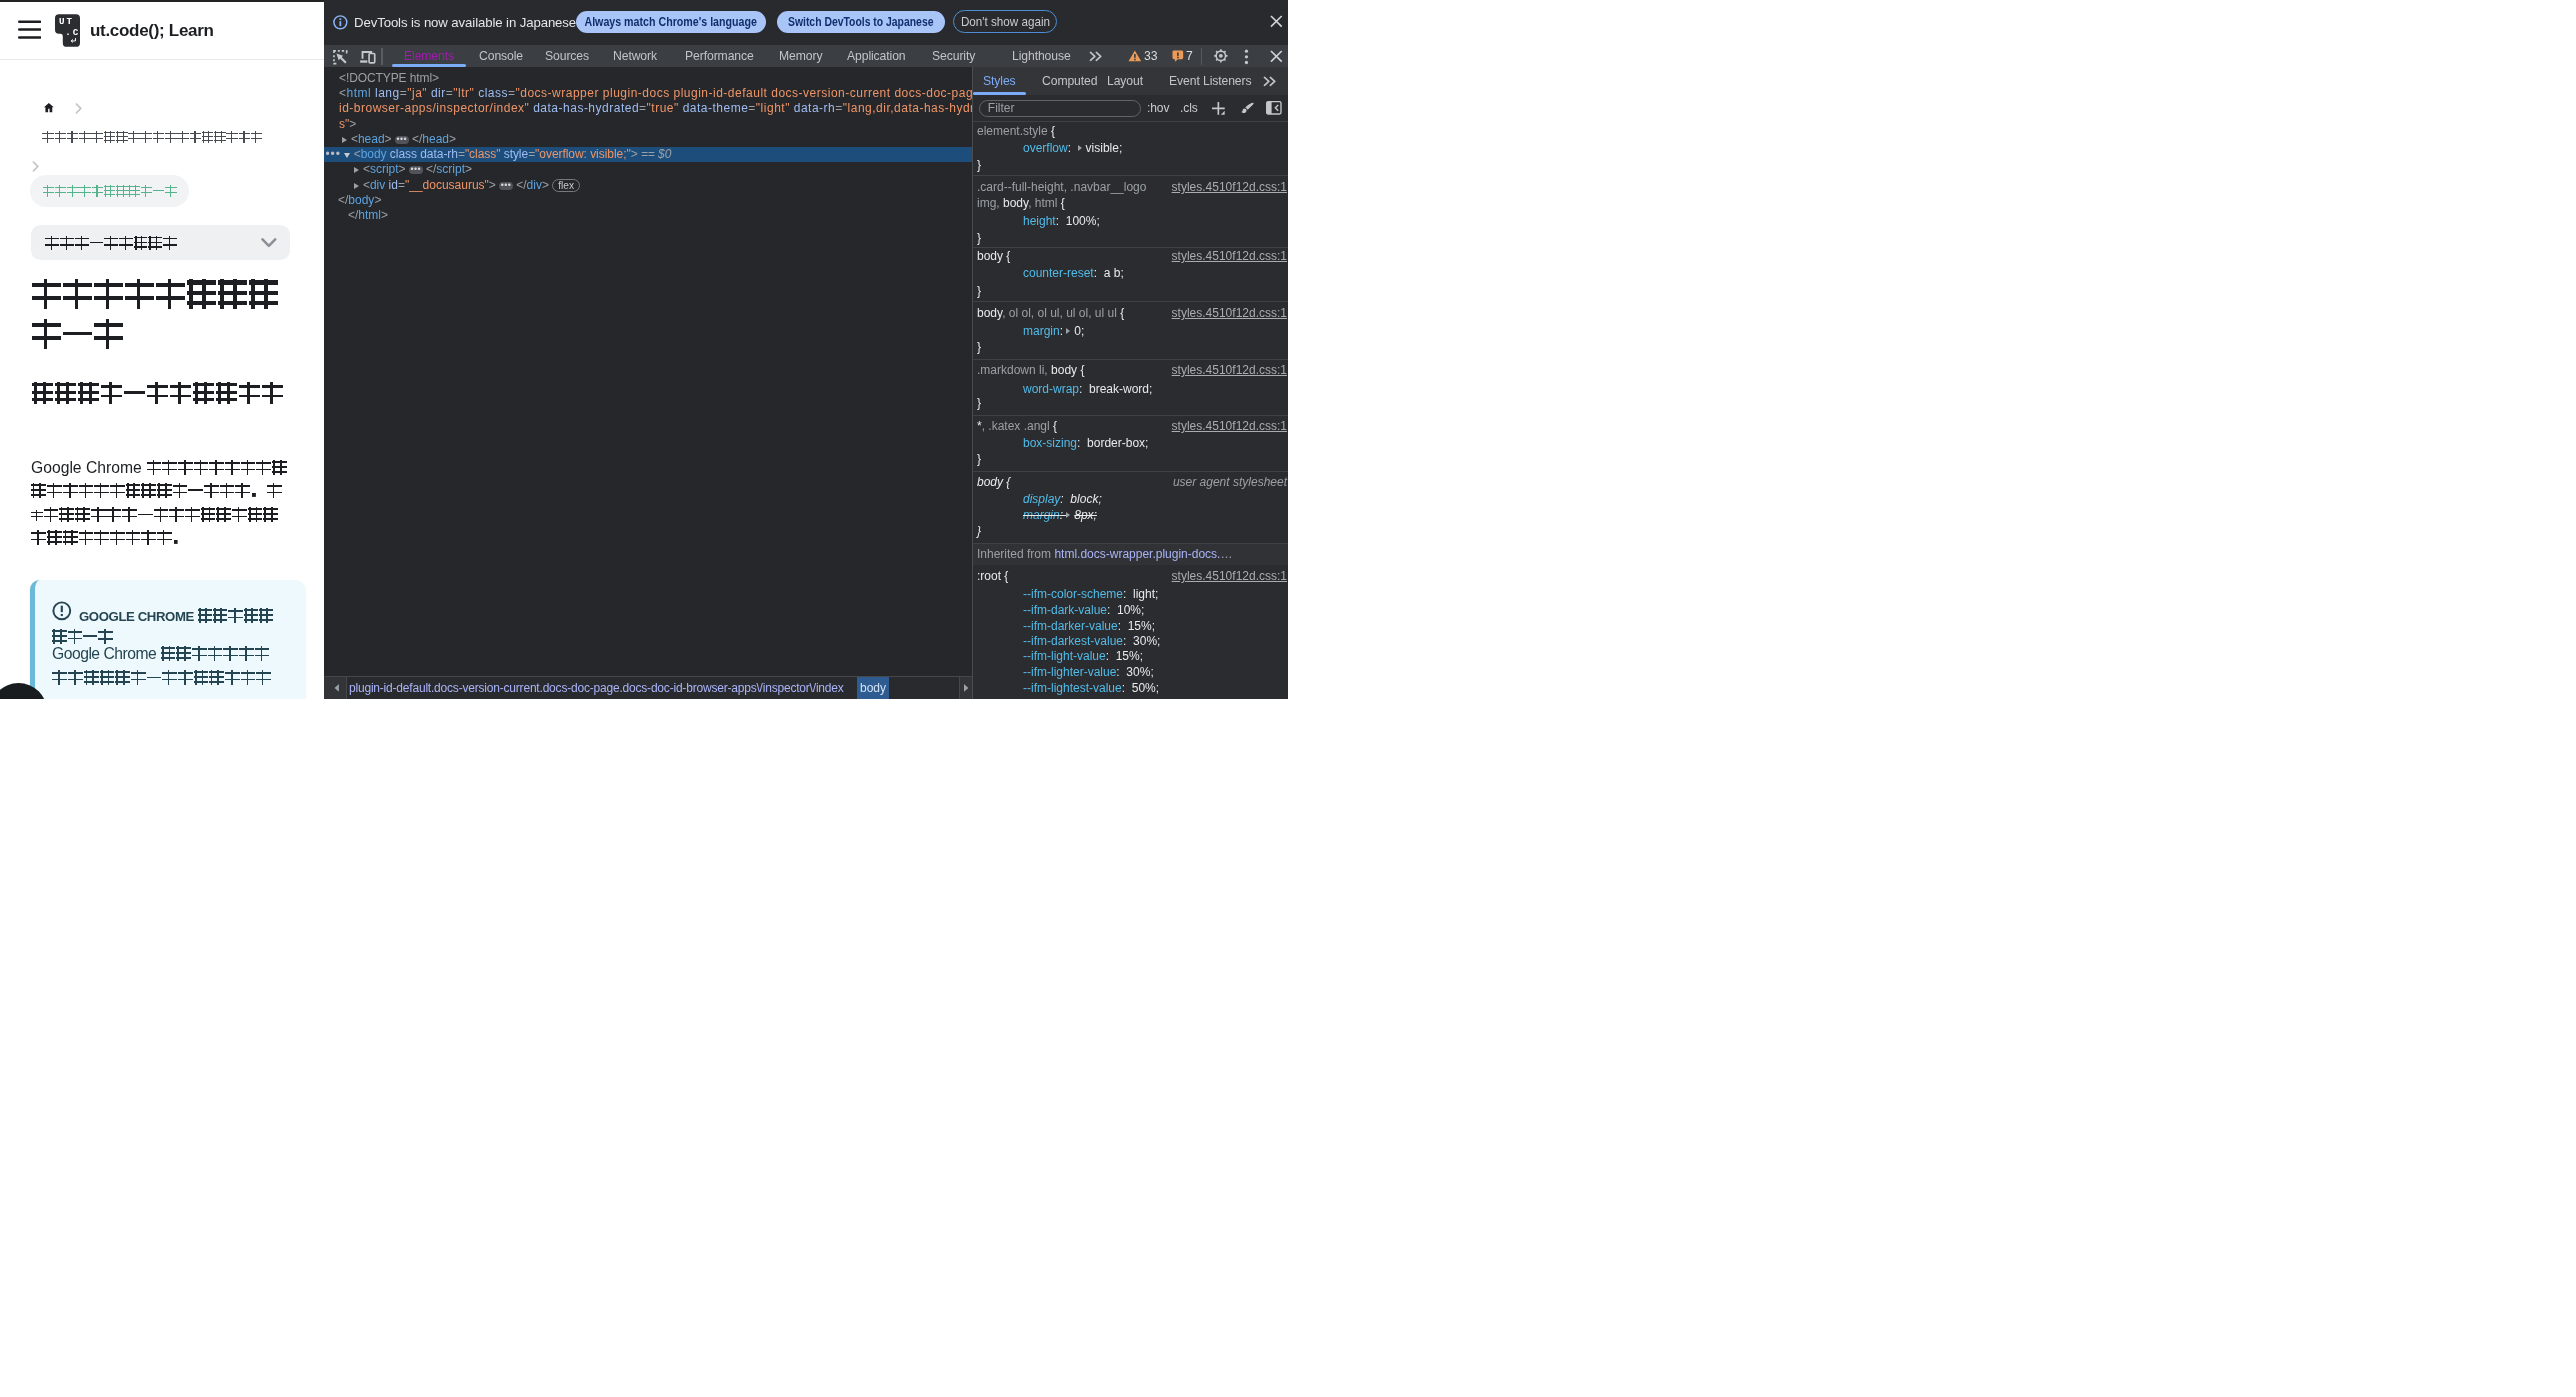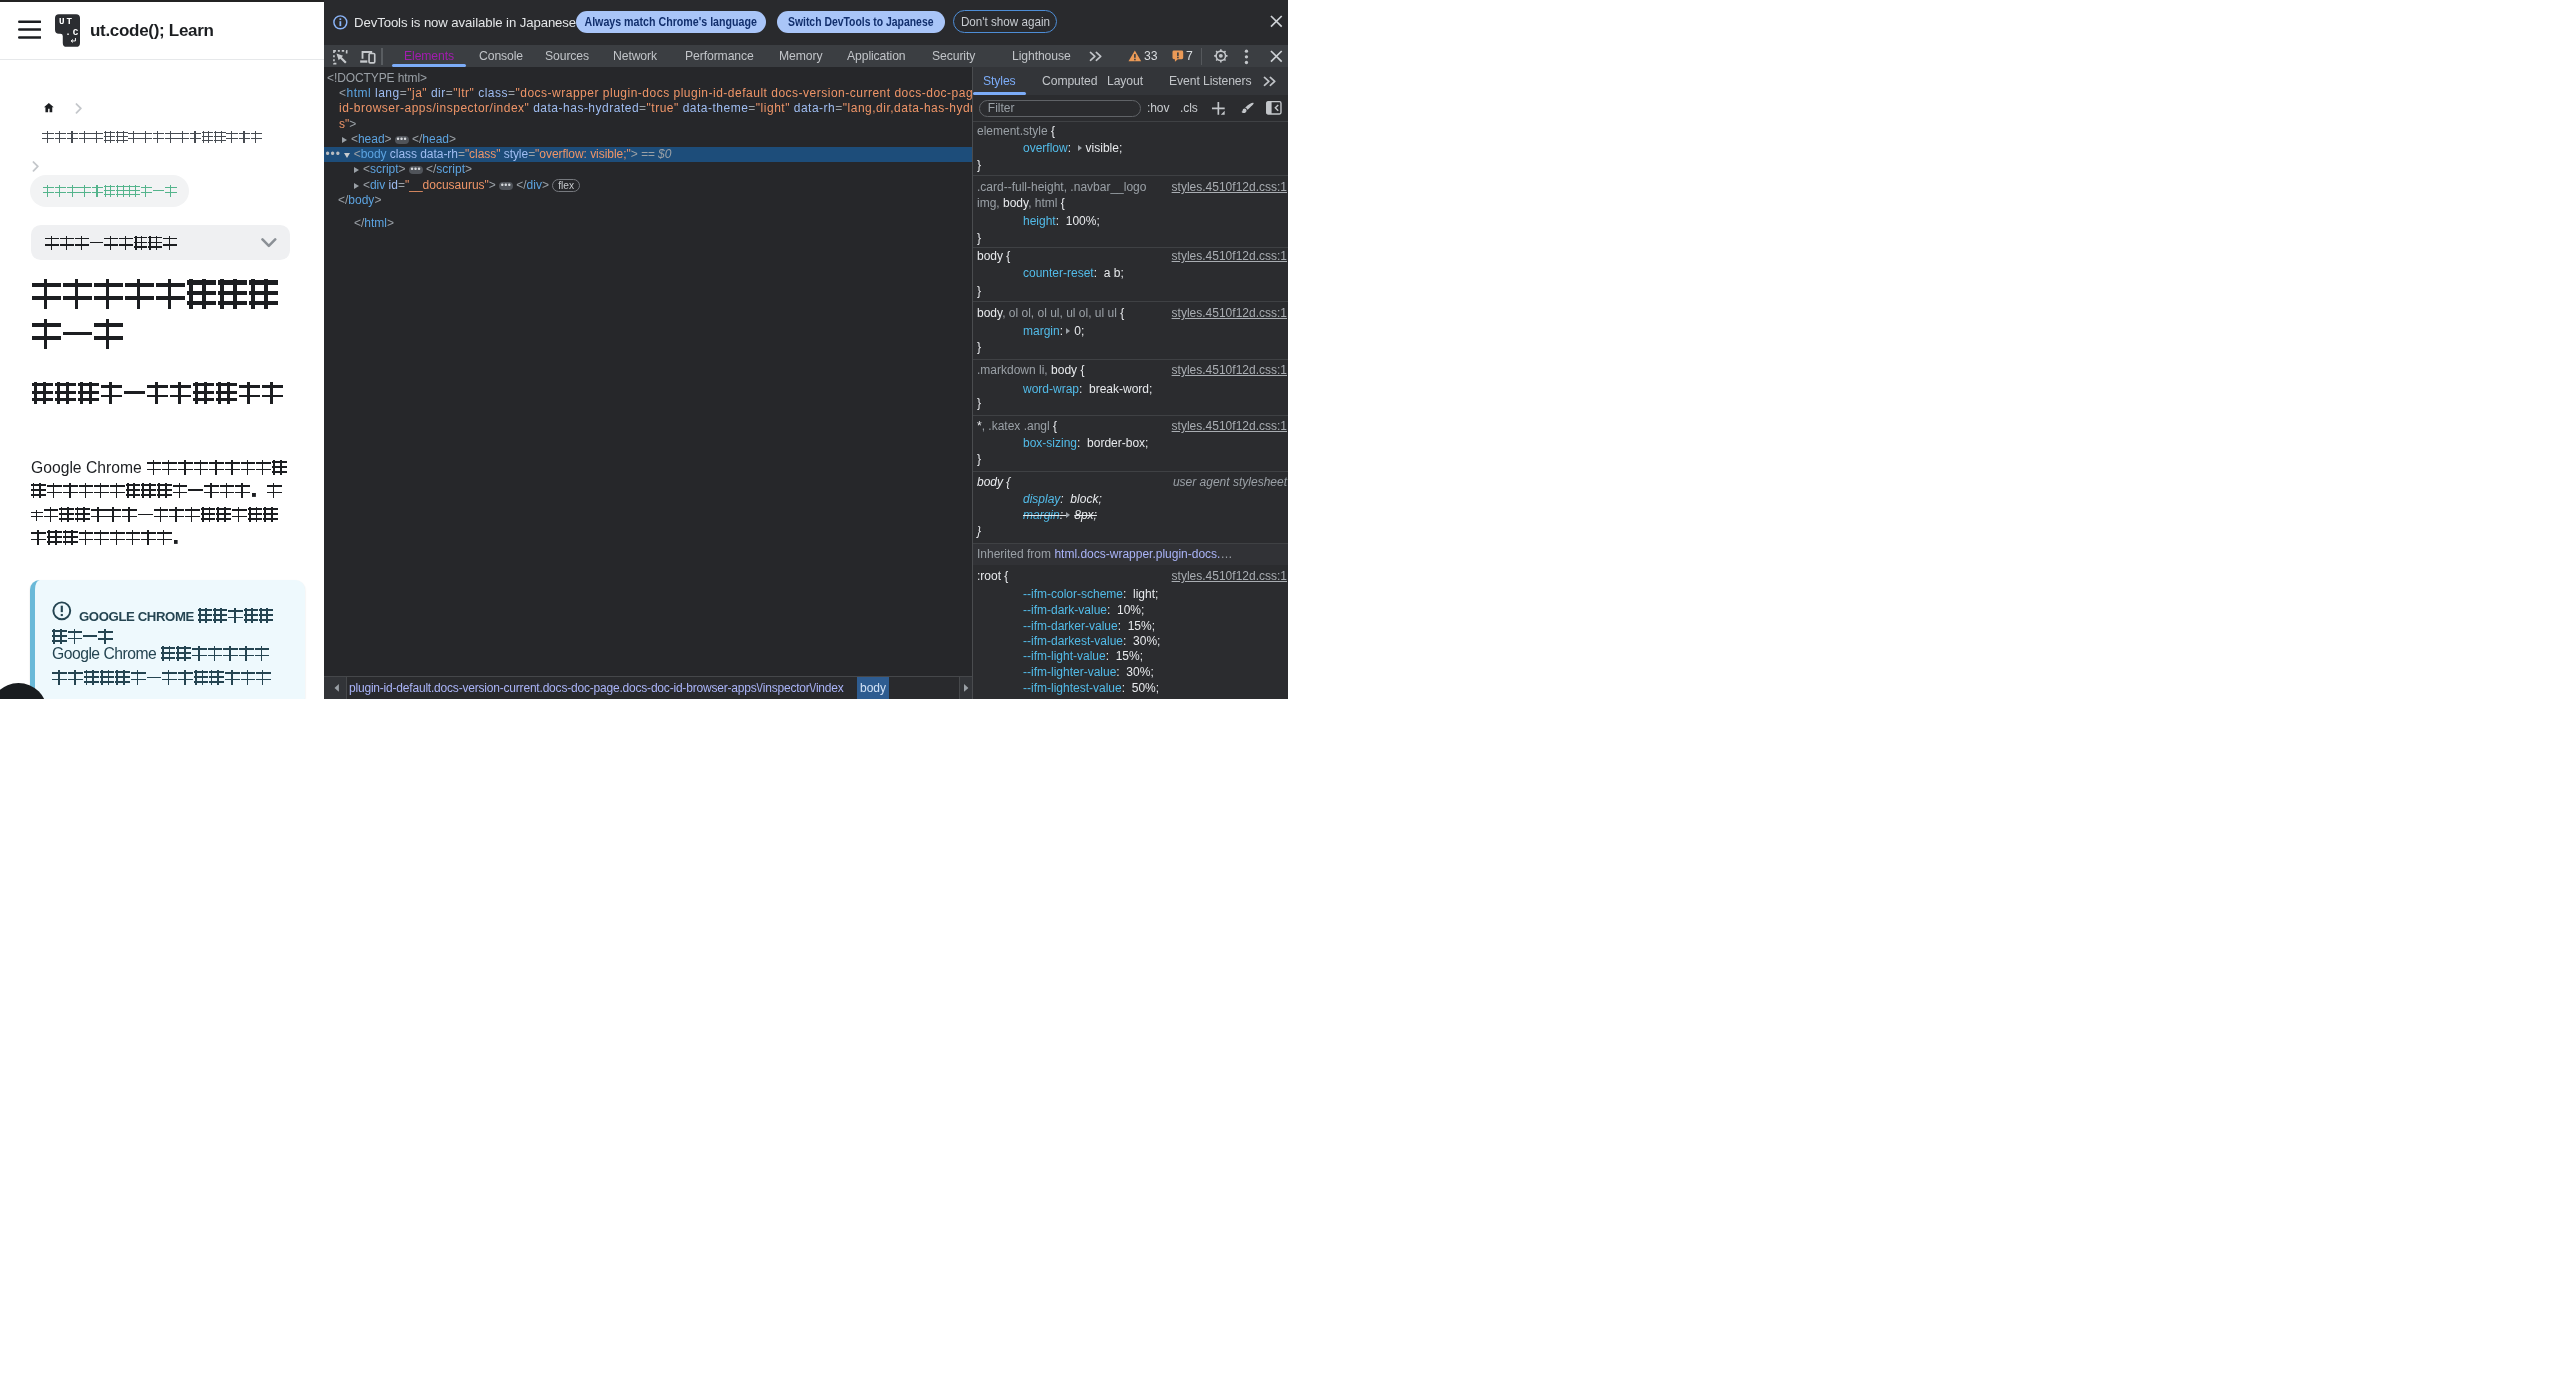--- a/index.html
+++ b/index.html
@@ -197,30 +197,30 @@
   </svg>
   <svg class="abs" style="left:1244px;top:49px;" width="4.9" height="15.7" viewBox="0 0 5 16">
     <circle cx="2.5" cy="2.2" r="1.7" fill="#c3c6ca"></circle>
     <circle cx="2.5" cy="8" r="1.7" fill="#c3c6ca"></circle>
     <circle cx="2.5" cy="13.8" r="1.7" fill="#c3c6ca"></circle>
   </svg>
   <svg class="abs" style="left:1270px;top:50px;" width="12.7" height="12.7" viewBox="0 0 13 13">
     <path d="M1 1 L12 12 M12 1 L1 12" stroke="#ced2d6" stroke-width="1.7"></path>
   </svg>
   <div class="dt-tree"></div>
-  <div class="trow" style="top:71px;padding-left:3px;letter-spacing:-0.1px;">&lt;!DOCTYPE html&gt;</div>
+  <div class="trow" style="top:71px;padding-left:15px;letter-spacing:-0.1px;">&lt;!DOCTYPE html&gt;</div>
   <div class="trow" style="top:86px;padding-left:15px;letter-spacing:0.5px;"><span class="muted">&lt;</span><span class="tag">html</span><span class="attr"> lang</span><span class="muted">=</span><span class="val">"ja"</span><span class="attr"> dir</span><span class="muted">=</span><span class="val">"ltr"</span><span class="attr"> class</span><span class="muted">=</span><span class="val">"docs-wrapper plugin-docs plugin-id-default docs-version-current docs-doc-page docs-doc-</span></div>
   <div class="trow" style="top:101px;padding-left:15px;letter-spacing:0.5px;"><span class="val">id-browser-apps/inspector/index"</span><span class="attr"> data-has-hydrated</span><span class="muted">=</span><span class="val">"true"</span><span class="attr"> data-theme</span><span class="muted">=</span><span class="val">"light"</span><span class="attr"> data-rh</span><span class="muted">=</span><span class="val">"lang,dir,data-has-hydrated,clas</span></div>
   <div class="trow" style="top:117px;padding-left:15px;"><span class="val">s"</span><span class="muted">&gt;</span></div>
   <div class="trow" style="top:132px;padding-left:18px;"><span class="tri trir" style="margin-right:3.9px;"></span><span class="muted">&lt;</span><span class="tag">head</span><span class="muted">&gt;</span> <span class="ell">•••</span> <span class="muted">&lt;/</span><span class="tag">head</span><span class="muted">&gt;</span></div>
   <div class="trow" style="top:147px;background:#1d4d7a;padding-left:1.4px;letter-spacing:-0.05px;"><span style="color:#b8bcc0;letter-spacing:1px;">•••</span><span class="tri trid" style="margin-left:2.9px;margin-right:3.9px;"></span><span class="muted">&lt;</span><span class="tag">body</span><span class="attr"> class data-rh</span><span class="muted">=</span><span class="val">"class"</span><span class="attr"> style</span><span class="muted">=</span><span class="val">"overflow: visible;"</span><span class="muted">&gt;</span><span class="muted" style="font-style:italic;"> == $0</span></div>
   <div class="trow" style="top:162px;padding-left:30px;"><span class="tri trir" style="margin-right:3.9px;"></span><span class="muted">&lt;</span><span class="tag">script</span><span class="muted">&gt;</span> <span class="ell">•••</span> <span class="muted">&lt;/</span><span class="tag">script</span><span class="muted">&gt;</span></div>
   <div class="trow" style="top:178px;padding-left:30px;"><span class="tri trir" style="margin-right:3.9px;"></span><span class="muted">&lt;</span><span class="tag">div</span><span class="attr"> id</span><span class="muted">=</span><span class="val">"__docusaurus"</span><span class="muted">&gt;</span> <span class="ell">•••</span> <span class="muted">&lt;/</span><span class="tag">div</span><span class="muted">&gt;</span> <span style="display:inline-block;border:1px solid #76797e;border-radius:7.3px;color:#c6c9cc;font-size:10.2px;line-height:11.7px;padding:0 4.9px;letter-spacing:0;vertical-align:0.5px;">flex</span></div>
   <div class="trow" style="top:193px;padding-left:14px;"><span class="muted">&lt;/</span><span class="tag">body</span><span class="muted">&gt;</span></div>
-  <div class="trow" style="top:216px;padding-left:30px;"><span class="muted">&lt;/</span><span class="tag">html</span><span class="muted">&gt;</span></div>
+  <div class="trow" style="top:208px;padding-left:24px;"><span class="muted">&lt;/</span><span class="tag">html</span><span class="muted">&gt;</span></div>
 
   <div class="dt-crumbs"></div>
   <div class="abs" style="left:324px;top:677px;width:23.4px;height:22px;background:#323438;border-right:1px solid #46484b;"></div>
   <svg class="abs" style="left:333px;top:683px;" width="6.9" height="9.8" viewBox="0 0 7 10">
     <path d="M6 1 L1.5 5 L6 9 Z" fill="#9aa0a6"></path>
   </svg>
   <div class="abs" style="left:349px;top:681px;font-size:12px;letter-spacing:-0.2px;color:#aab4f8;white-space:nowrap;">plugin-id-default.docs-version-current.docs-doc-page.docs-doc-id-browser-apps\/inspector\/index</div>
   <div class="abs" style="left:857px;top:677px;width:32px;height:22px;background:#2e5c90;color:#d2e2f6;font-size:12px;display:flex;align-items:center;justify-content:center;">body</div>
   <div class="abs" style="left:959px;top:677px;width:13.3px;height:22px;background:#323438;border-left:1px solid #46484b;"></div>
   <svg class="abs" style="left:963px;top:683px;" width="6.9" height="9.8" viewBox="0 0 7 10">

